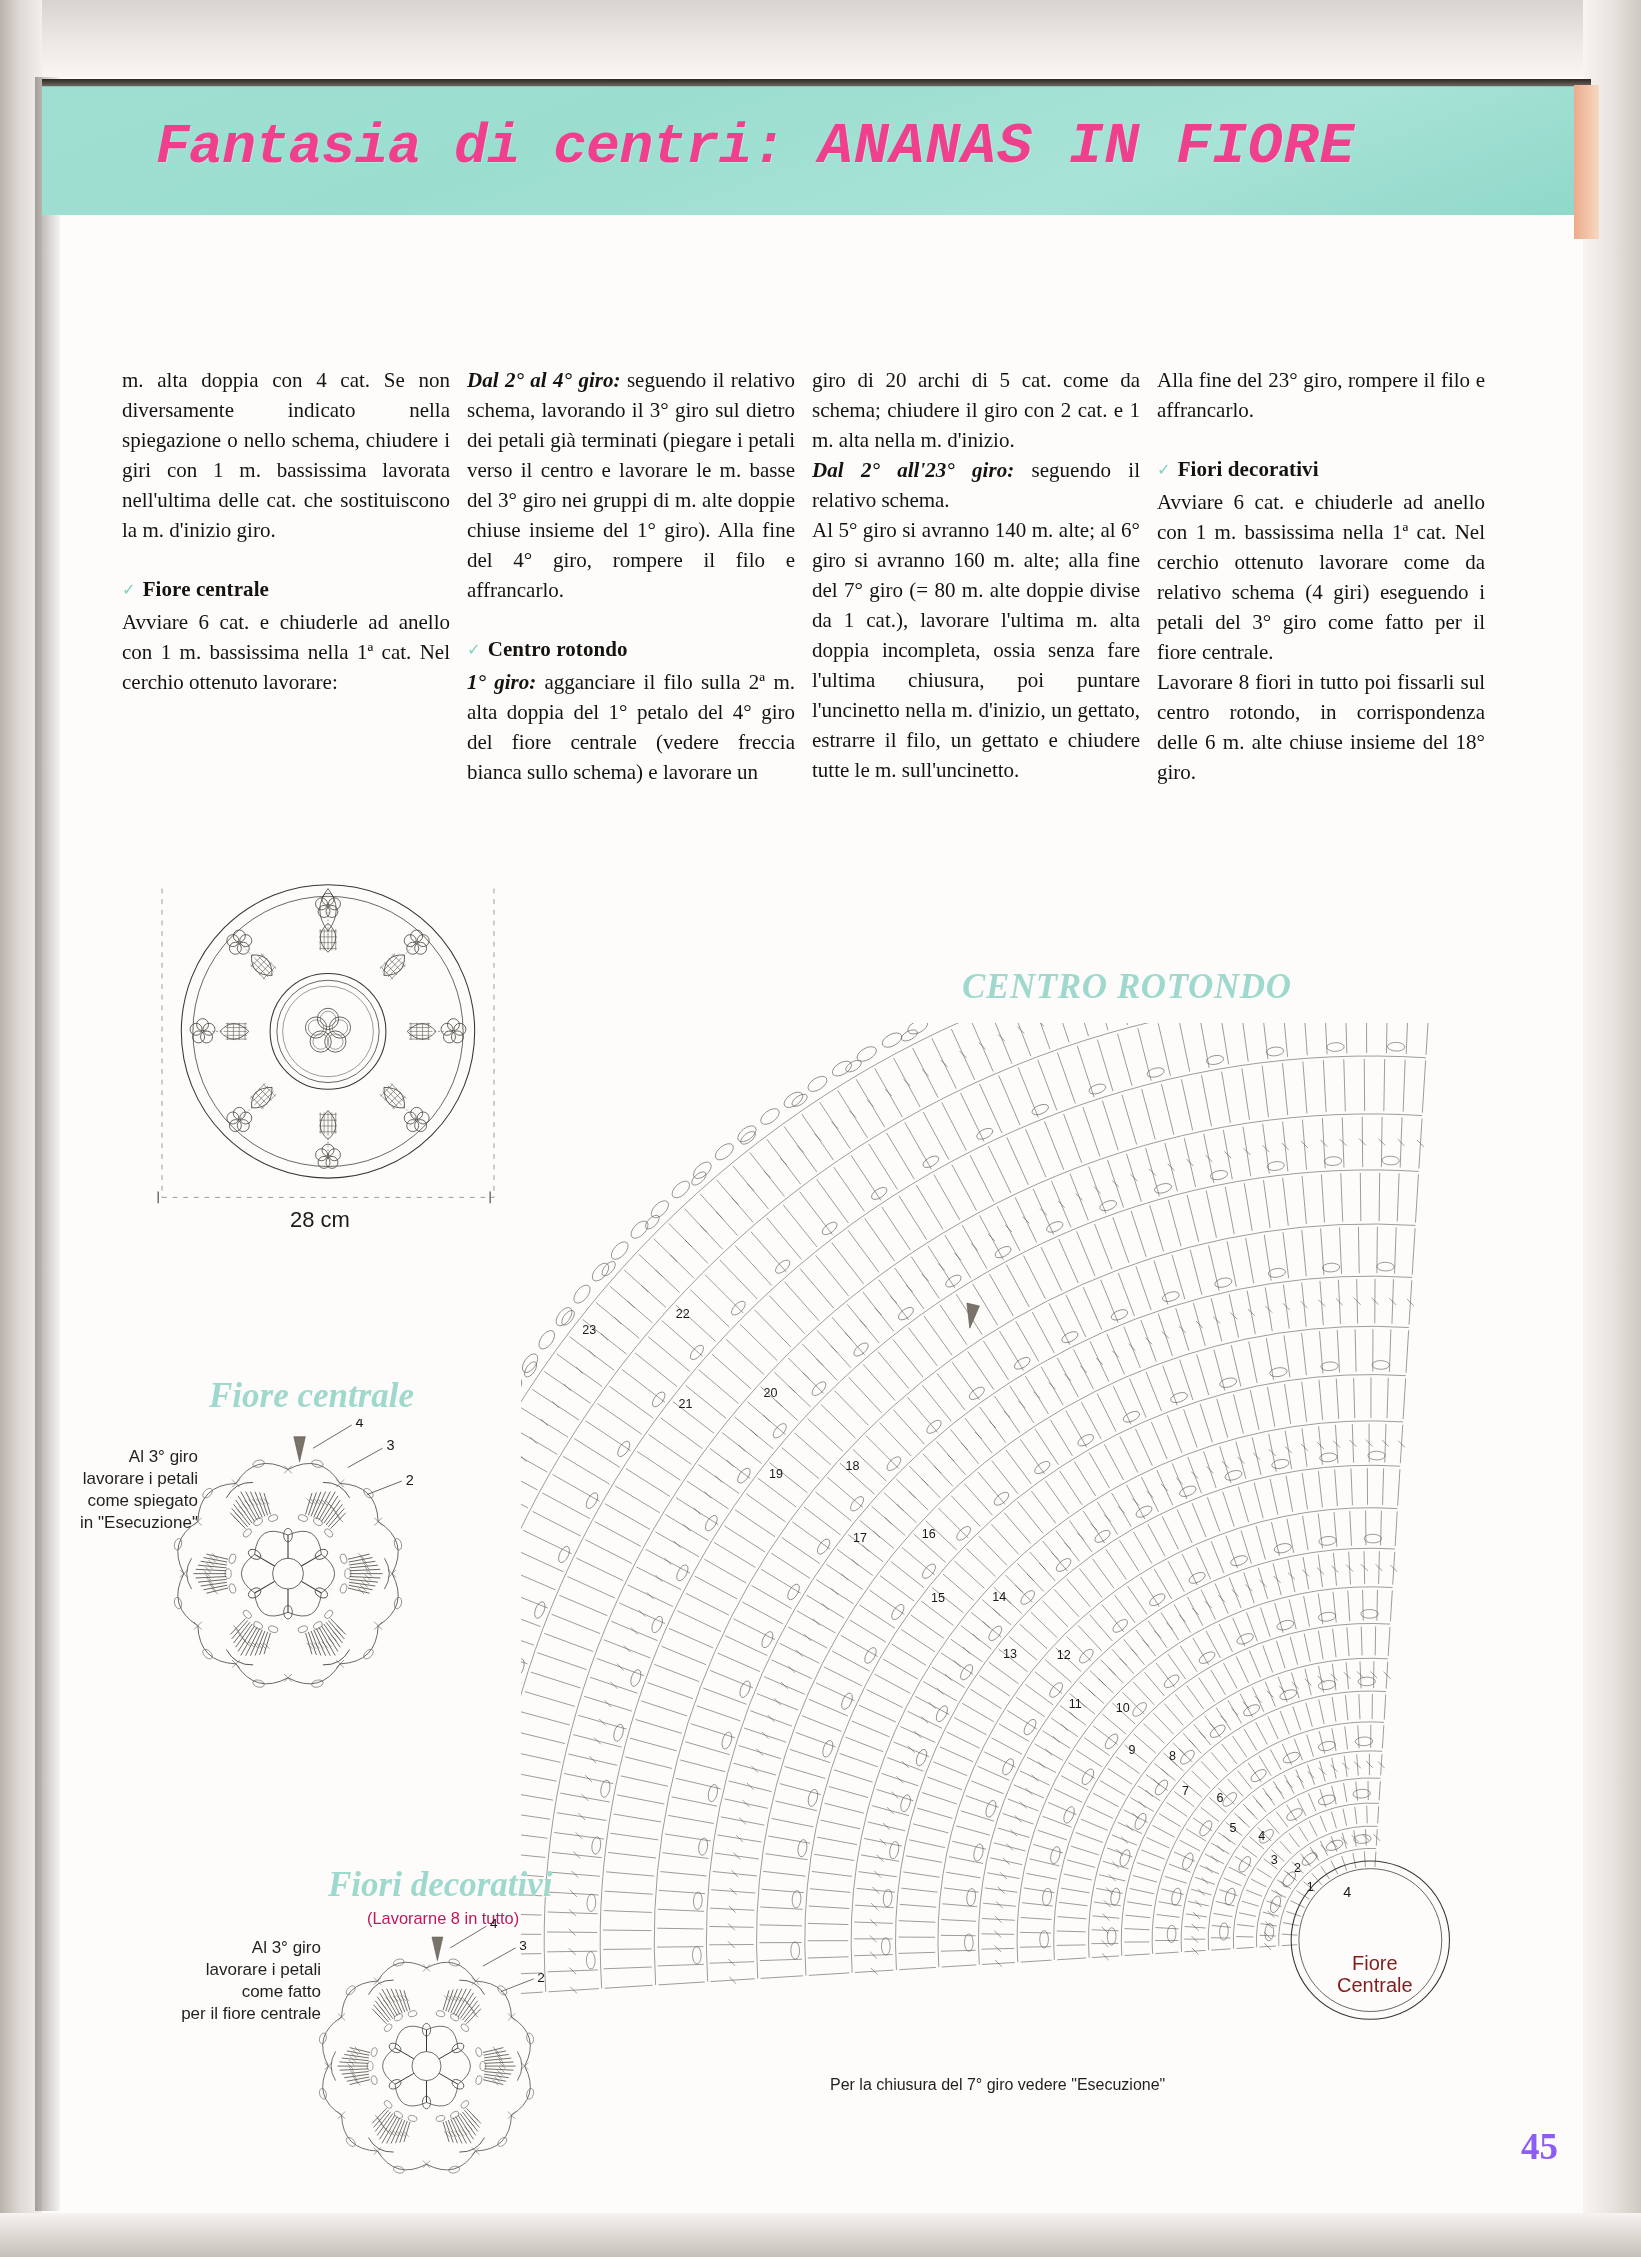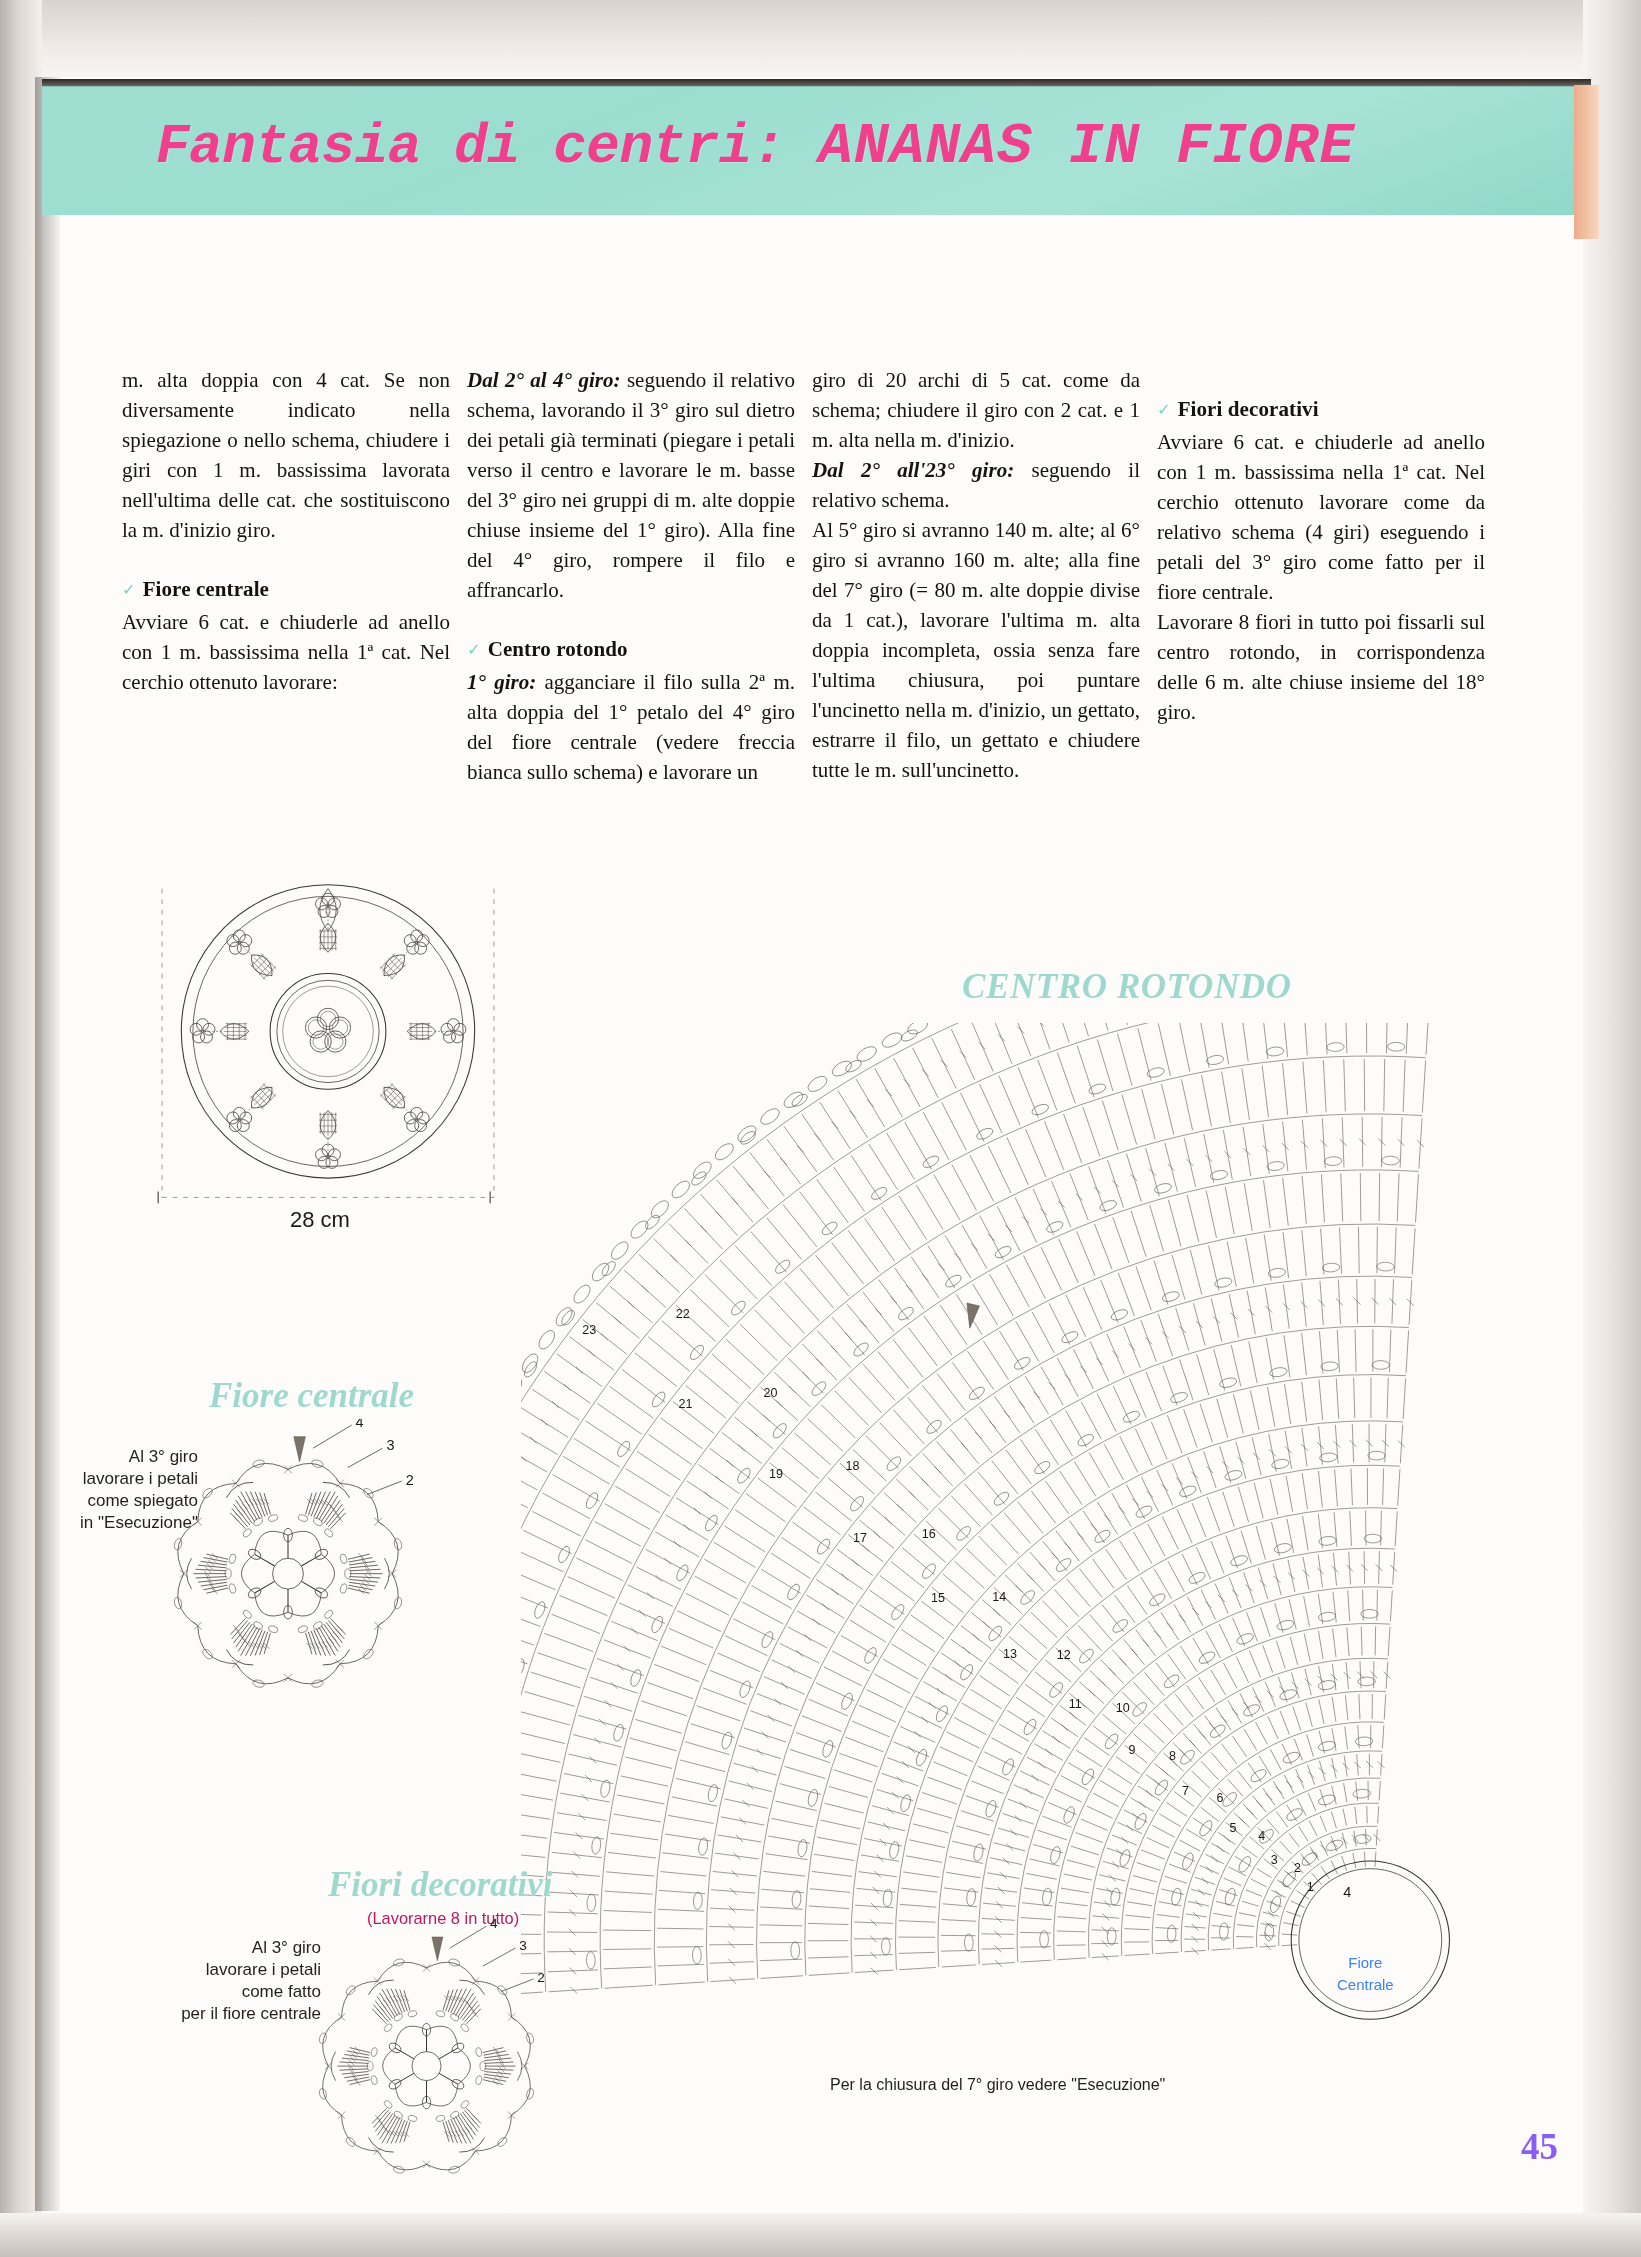--- a/index.html
+++ b/index.html
@@ -138,21 +138,21 @@
     text-align:left;
   }
   #dim-label{
     position:absolute;left:290px;top:1207px;
     font-family:"Liberation Sans", sans-serif;
     font-size:22px;color:#1d1a16;
   }
   #fiore-centrale-cap{
     position:absolute;left:1337px;top:1952px;
     font-family:"Liberation Sans", sans-serif;
-    font-size:15px;line-height:22px;color:#3b82f6;
+    font-size:20px;line-height:22px;color:#7f1d1d;
     text-align:center;white-space:pre-line;
   }
   #page-number{
     position:absolute;right:83px;bottom:89px;
     font-family:"Liberation Serif", serif;
     font-weight:bold;font-size:37px;color:#8b5cf6;
   }
   
   .dg{position:absolute;}
   #dg-photo{left:154px;top:850px;}
@@ -205,20 +205,21 @@
       <p class="para"><span class="run">1° giro:</span><span> agganciare il filo sulla 2ª m. alta doppia del 1° petalo del 4° giro del fiore centrale (vedere freccia bianca sullo schema) e lavorare un</span></p>
     </div>
 
     <div class="col">
       <p class="para">giro di 20 archi di 5 cat. come da schema; chiudere il giro con 2 cat. e 1 m. alta nella m. d'inizio.</p>
       <p class="para"><span class="run">Dal 2° all'23° giro:</span><span> seguendo il relativo schema.</span></p>
       <p class="para">Al 5° giro si avranno 140 m. alte; al 6° giro si avranno 160 m. alte; alla fine del 7° giro (= 80 m. alte doppie divise da 1 cat.), lavorare l'ultima m. alta doppia incompleta, ossia senza fare l'ultima chiusura, poi puntare l'uncinetto nella m. d'inizio, un gettato, estrarre il filo, un gettato e chiudere tutte le m. sull'uncinetto.</p>
     </div>
 
     <div class="col">
+      <p class="para">Alla fine del 23° giro, rompere il filo e affrancarlo.</p>
       <div class="sec-head"><span class="tick">✓</span><span>Fiori decorativi</span></div>
       <p class="para">Avviare 6 cat. e chiuderle ad anello con 1 m. bassissima nella 1ª cat. Nel cerchio ottenuto lavorare come da relativo schema (4 giri) eseguendo i petali del 3° giro come fatto per il fiore centrale.</p>
       <p class="para">Lavorare 8 fiori in tutto poi fissarli sul centro rotondo, in corrispondenza delle 6 m. alte chiuse insieme del 18° giro.</p>
     </div>
   </div>
 
   <svg class="dg" id="dg-photo" width="348" height="386" viewBox="0 0 360 400">
 
     <path class="stitch-hair" d="M8 40 L8 360" stroke-dasharray="5,6"></path>
     <path class="stitch-hair" d="M8 360 L352 360" stroke-dasharray="5,6"></path>

